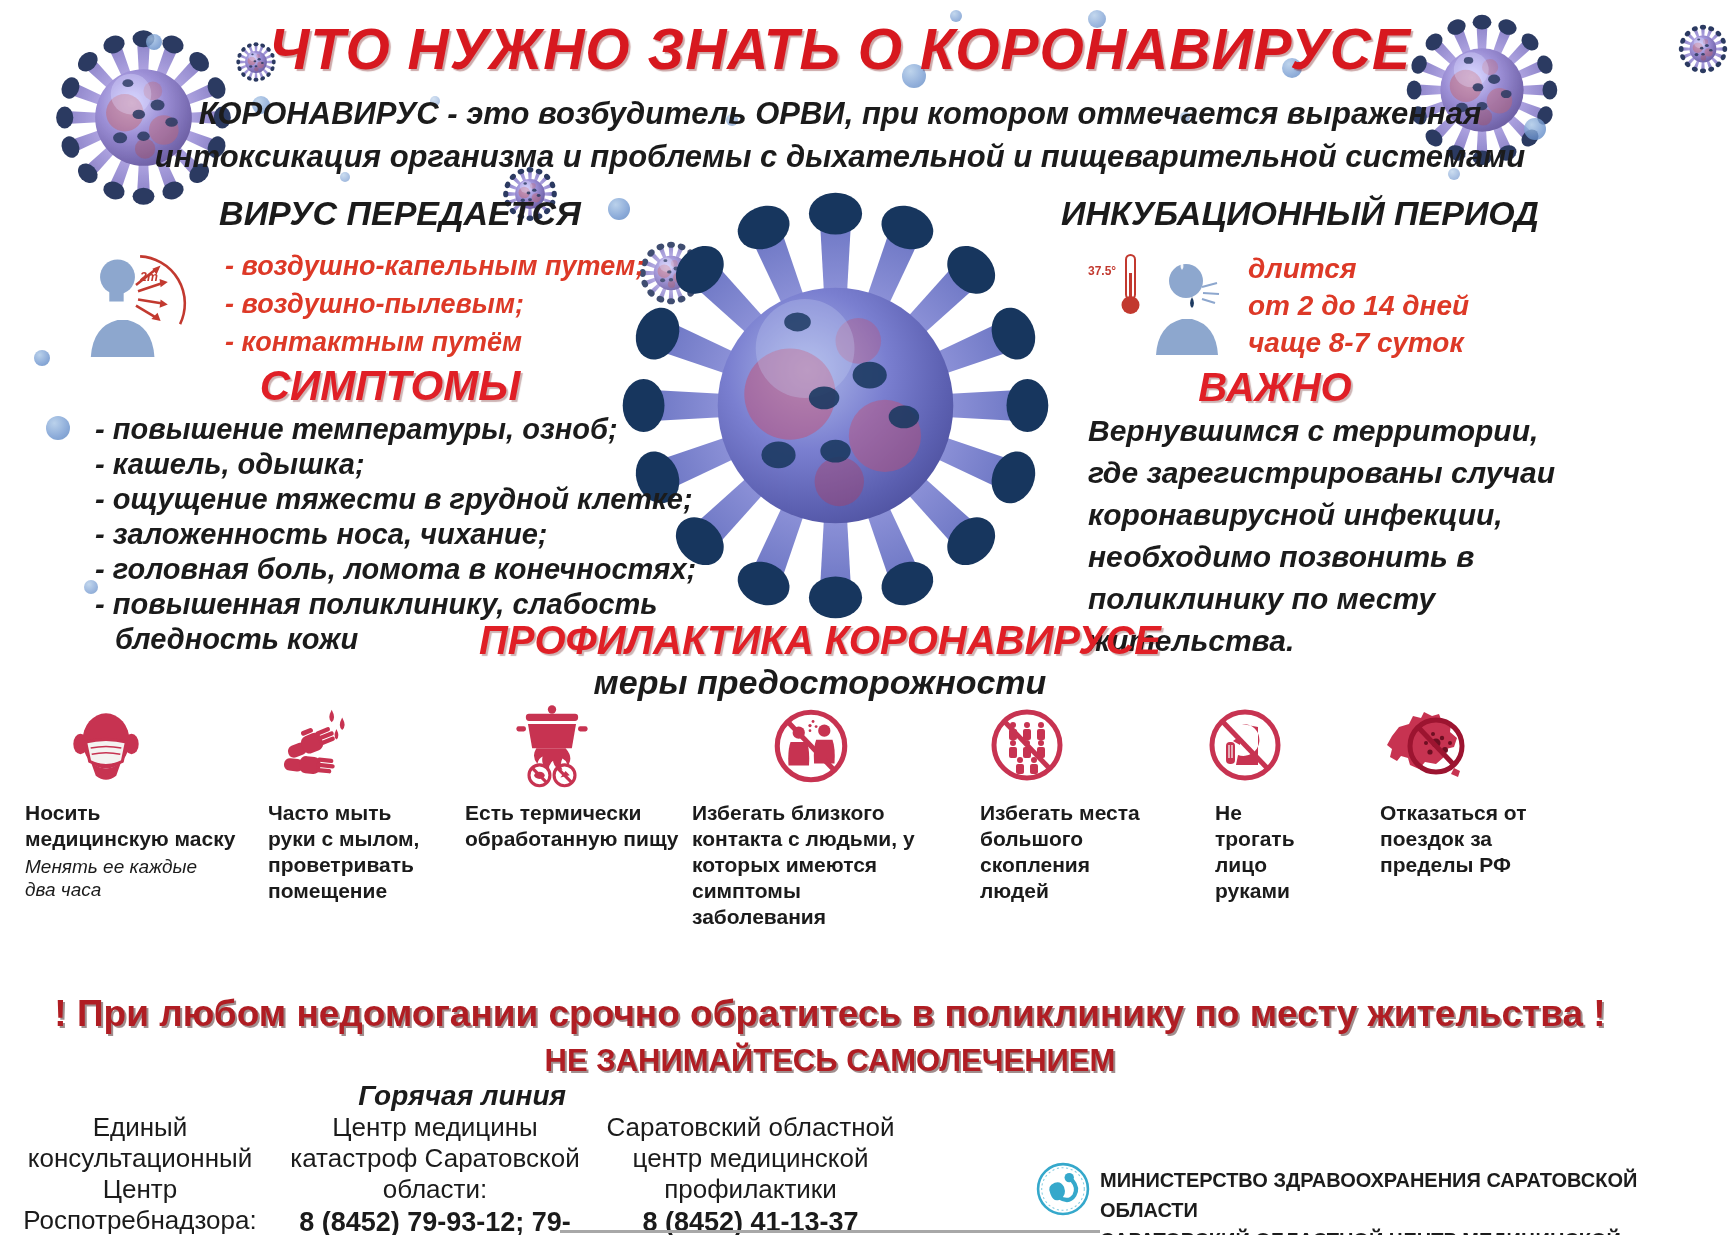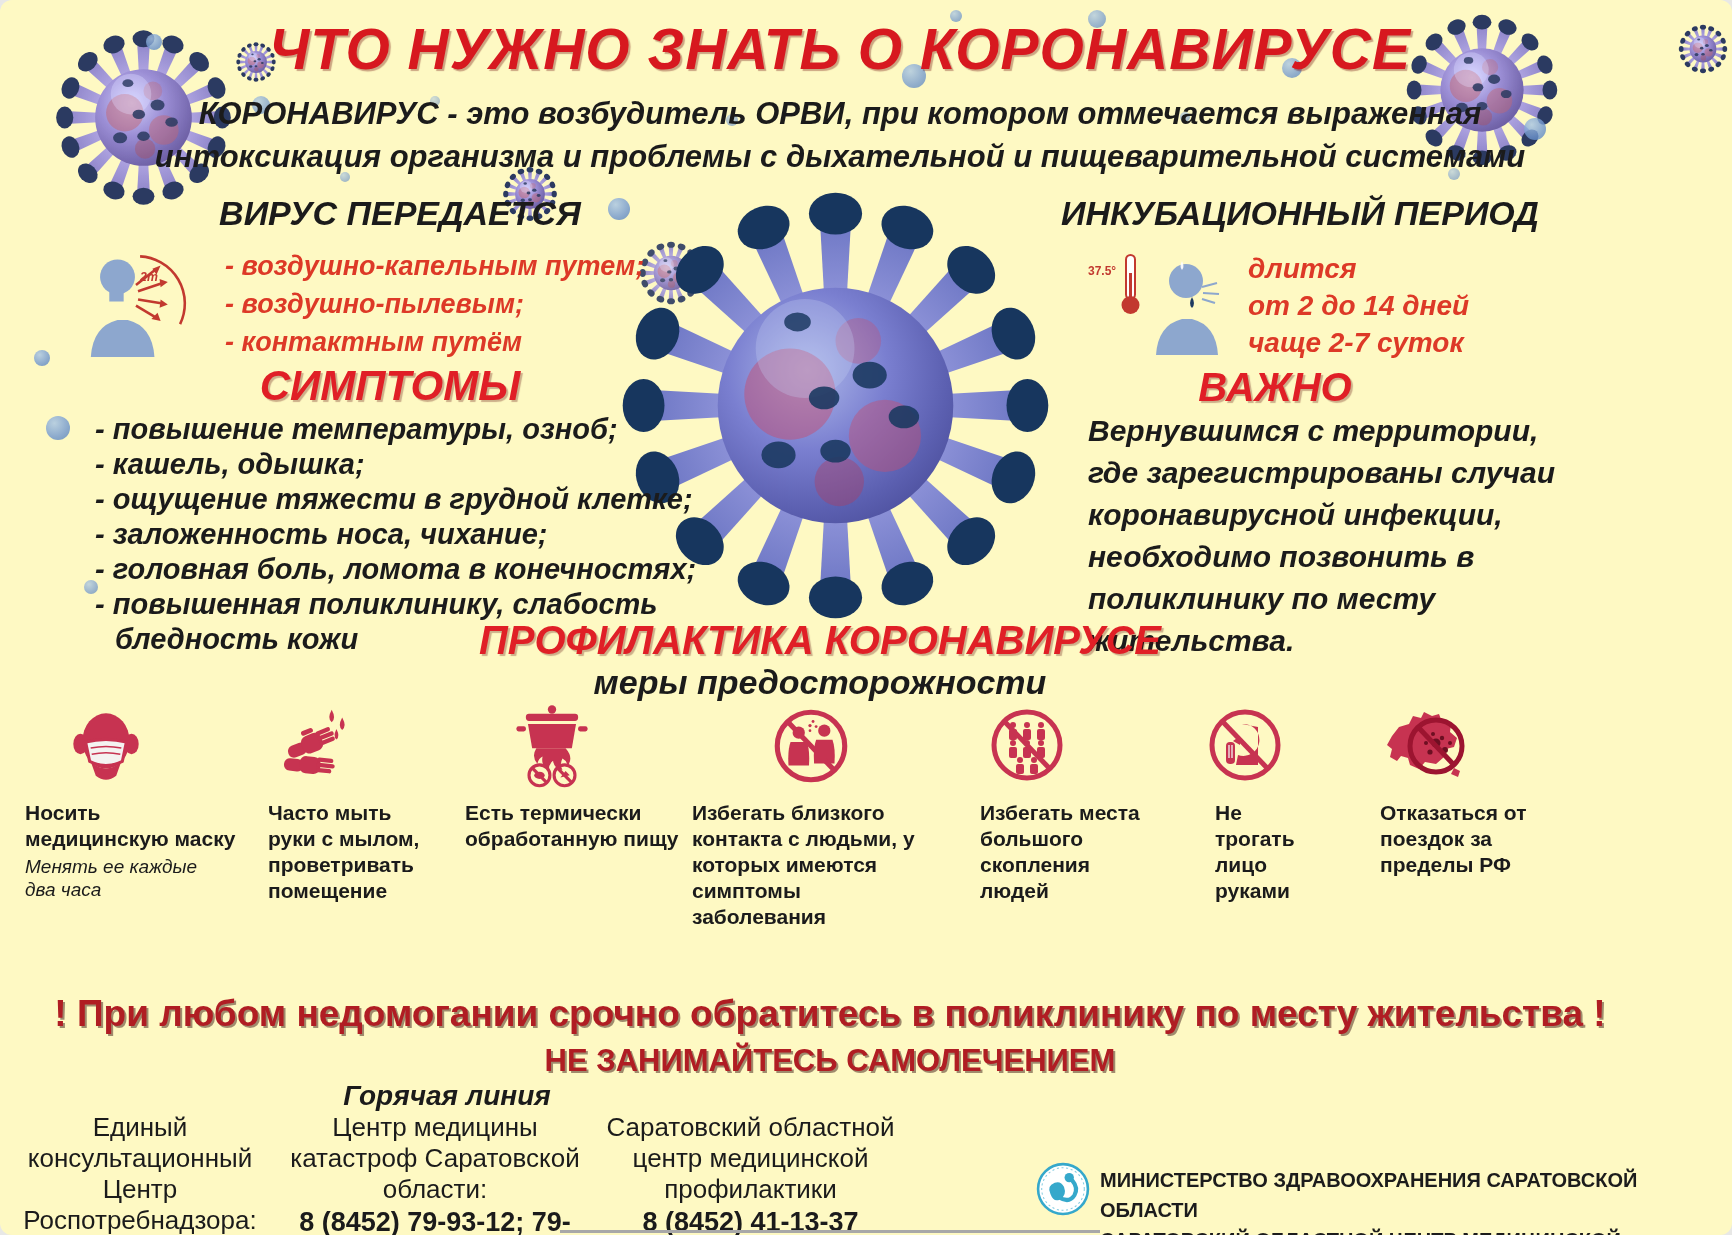--- a/index.html
+++ b/index.html
@@ -1,17 +1,17 @@
 <!DOCTYPE html>
 <html><head>
 <meta charset="utf-8">
 <style>
   html,body{margin:0;padding:0;background:#e8e8e6;}
-  .poster{position:relative;width:1732px;height:1235px;background:#fef9c3;overflow:hidden;
-          font-family:"Liberation Sans","DejaVu Sans",sans-serif;color:#1b1b1b;border-radius:12px;}
+  .poster{position:relative;width:1732px;height:1235px;background:#ffffff;overflow:hidden;
+          font-family:"Liberation Sans","DejaVu Sans",sans-serif;color:#1b1b1b;}
   .abs{position:absolute;}
   .ctr{text-align:center;}
   .bi{font-weight:bold;font-style:italic;}
   .b{font-weight:bold;}
   .i{font-style:italic;margin-left:12px;}
 
   .title{left:0;top:16px;width:1680px;font-size:57px;letter-spacing:1px;color:#d7181f;
          text-shadow:2px 2px 1px rgba(110,10,10,.35);}
   .sub1{left:0;top:96px;width:1680px;font-size:31px;}
   .sub2{left:0;top:139px;width:1680px;font-size:31px;}
@@ -36,21 +36,21 @@
 
   .picto-f{fill:#c73351;}
   .caption{font-size:21px;line-height:26px;font-weight:bold;}
   .cap-note{font-size:19px;line-height:23px;font-style:italic;font-weight:normal;margin-top:3px;}
 
   .warn1{left:0;top:993px;width:1660px;font-size:37px;font-weight:bold;color:#b01d23;
          text-shadow:2px 2px 0 rgba(45,4,4,.45);}
   .warn2{left:0;top:1043px;width:1660px;font-size:31px;font-weight:bold;color:#b01d23;
          text-shadow:2px 2px 0 rgba(45,4,4,.45);}
 
-  .hotline-head{left:302px;top:1080px;width:290px;font-size:28px;}
+  .hotline-head{left:276px;top:1080px;width:290px;font-size:28px;text-align:right;}
   .contact{top:1112px;font-size:26px;line-height:31px;text-align:center;}
   .contact .phone{font-weight:bold;font-size:27px;margin-top:2px;}
   .c1{left:0;width:280px;}
   .c2{left:290px;width:290px;}
   .c3{left:598px;width:305px;}
 
   .footer-text{left:1100px;top:1165px;width:620px;font-size:20px;line-height:30px;font-weight:bold;color:#1c1c1c;}
   .baseline-bar{left:560px;top:1230px;width:540px;height:3px;background:#a8a8a8;}
 
   .dot{position:absolute;border-radius:50%;
@@ -245,21 +245,21 @@
     <path d="M70 108 q2 -30 26 -36 h10 q24 6 26 36 z" fill="#8da7ce"></path>
     <path d="M96 14 q3 6 0 9 q-3 -3 0 -9" fill="#ffffff" opacity=".9"></path>
     <path d="M106 50 q4 7 0 11 q-4 -4 0 -11" fill="#1d3a60"></path>
     <line x1="116" y1="40" x2="131" y2="36" stroke="#8da7ce" stroke-width="2"></line>
     <line x1="117" y1="46" x2="133" y2="47" stroke="#8da7ce" stroke-width="2"></line>
     <line x1="116" y1="52" x2="129" y2="56" stroke="#8da7ce" stroke-width="2"></line>
   </svg>
   <div class="abs bi red-txt inc-list">
     <div>длится</div>
     <div>от 2 до 14 дней</div>
-    <div>чаще 2-7 суток</div>
+    <div>чаще 8-7 суток</div>
   </div>
 
   <div class="abs ctr bi red-head imp-head">ВАЖНО</div>
   <div class="abs bi imp-text">Вернувшимся с территории, где зарегистрированы случаи коронавирусной инфекции, необходимо позвонить в поликлинику по месту жительства.</div>
 
   <div class="abs ctr bi red-head prof-head">ПРОФИЛАКТИКА КОРОНАВИРУСЕ</div>
   <div class="abs ctr bi prof-sub">меры предосторожности</div>
 
   <svg class="abs" style="left:60px;top:700px" width="92" height="92" viewBox="0 0 90 90">
     <ellipse cx="20" cy="43" rx="7" ry="10" class="picto-f"></ellipse>

